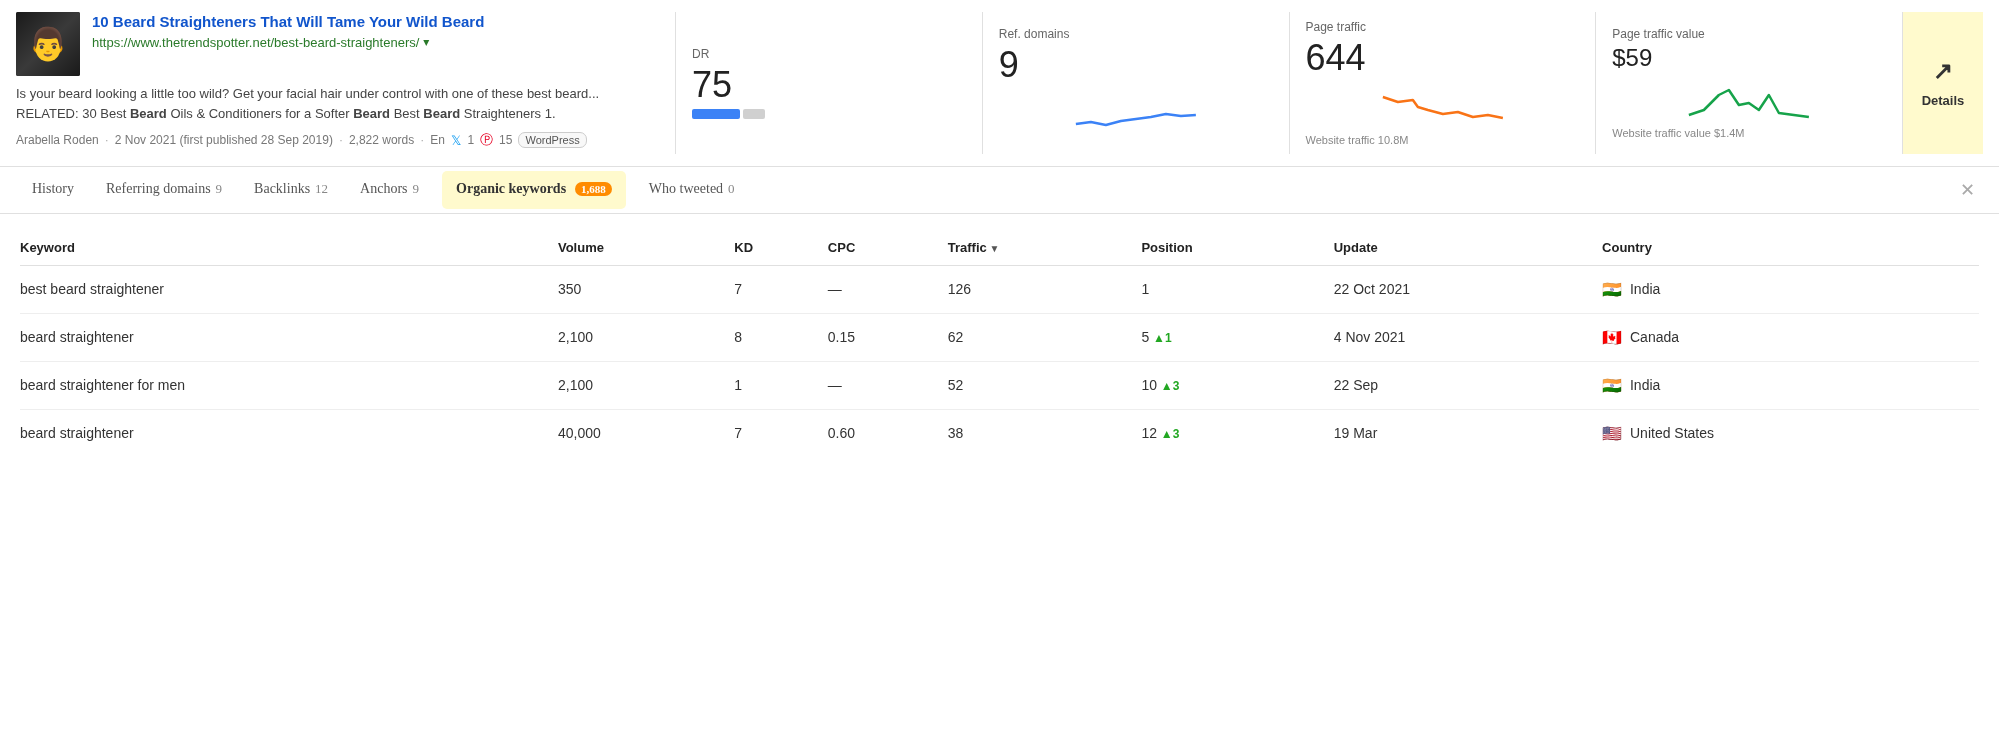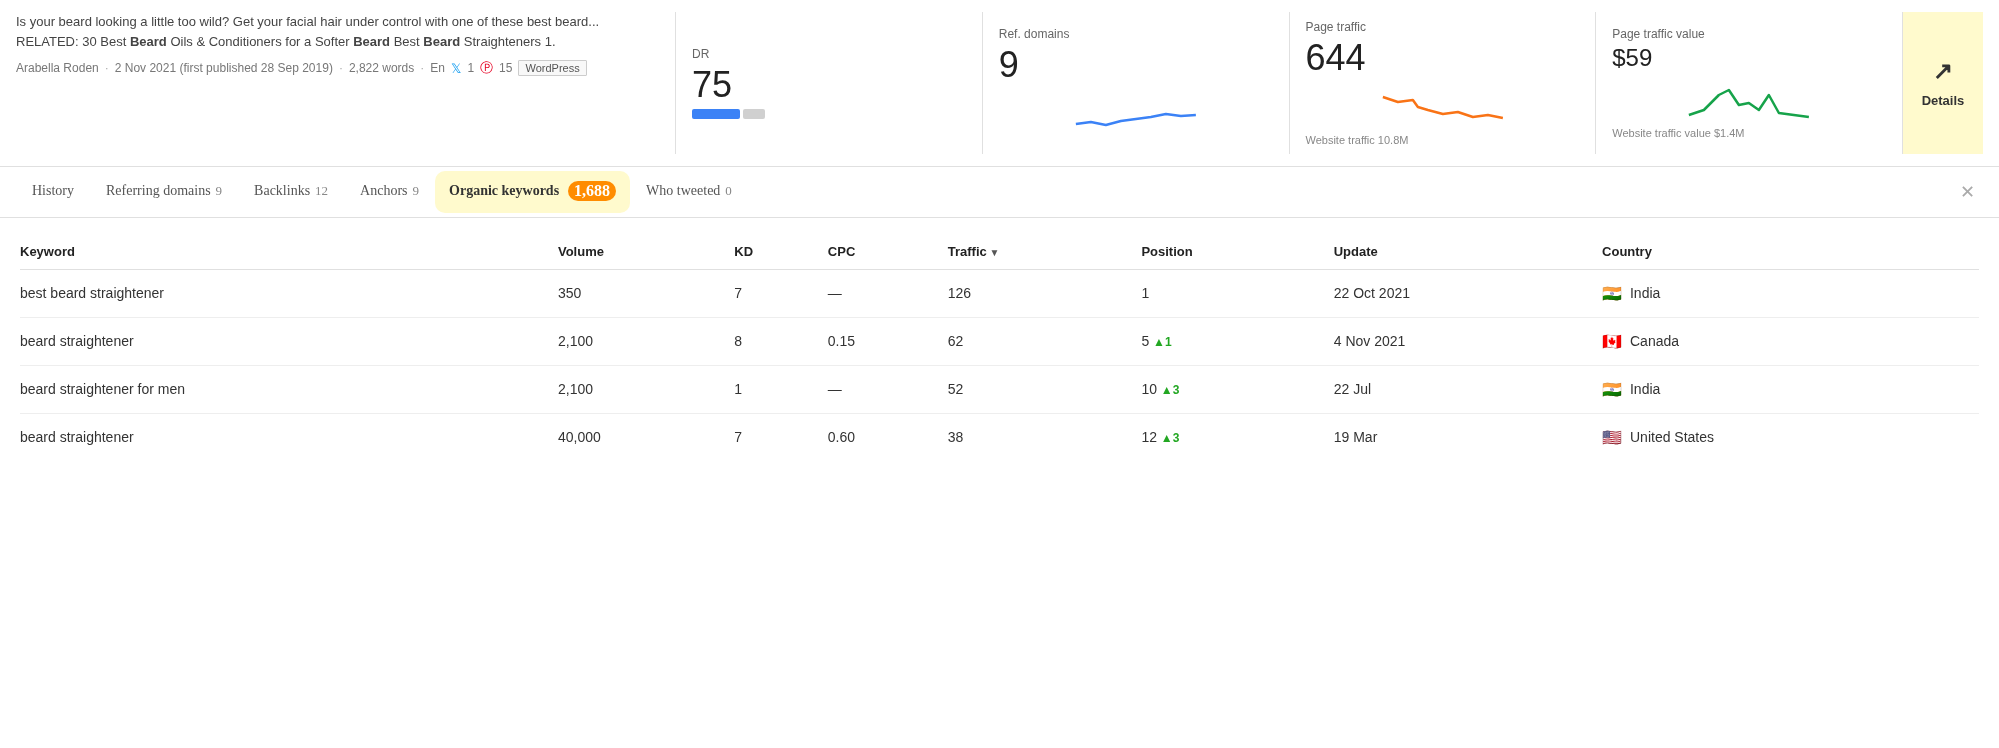--- a/index.html
+++ b/index.html
@@ -99,21 +99,21 @@
       flex-wrap: wrap;
     }
 
     .meta-dot { color: #aaa; }
 
     .twitter-icon { color: #1da1f2; font-size: 13px; }
     .pinterest-icon { color: #e60023; font-size: 13px; }
 
     .meta-badge {
       border: 1px solid #ccc;
-      border-radius: 1px;
+      border-radius: 7px;
       padding: 1px 6px;
       font-size: 11px;
       color: #555;
       background: #f8f8f8;
     }
 
     .metrics-section {
       display: flex;
       flex: 1;
     }
@@ -233,28 +233,28 @@
       font-size: 13px;
       color: #888;
     }
 
     .tab.active-yellow {
       background: #fffacd;
       color: #333;
       font-weight: 600;
       border-bottom: 2px solid transparent;
       padding: 10px 14px;
-      margin: 4px 0;
-      border-radius: 10px;
+      margin: 4px 7px;
+      border-radius: 5px;
     }
 
     .tab-count-orange {
       background: #ff8c00;
       color: #fff;
-      font-size: 16px;
+      font-size: 11px;
       font-weight: 600;
       padding: 1px 6px;
       border-radius: 10px;
       margin-left: 4px;
     }
 
     .tabs-spacer { flex: 1; }
 
     .close-btn {
       font-size: 18px;
@@ -334,20 +334,32 @@
       gap: 4px;
       white-space: nowrap;
     }
   </style>
 </head>
 <body>
 
 <div class="card-top">
 
   <div class="article-info">
+    <div class="article-header">
+      <div class="article-thumb">
+        <div class="article-thumb-img"></div>
+      </div>
+      <div class="article-title-block">
+        <a class="article-title">10 Beard Straighteners That Will Tame Your Wild Beard</a>
+        <div class="article-url-row">
+          <a class="article-url">https://www.thetrendspotter.net/best-beard-straighteners/</a>
+          <span class="url-arrow">▾</span>
+        </div>
+      </div>
+    </div>
     <div class="article-excerpt">
       Is your beard looking a little too wild? Get your facial hair under control with one of these best beard... RELATED: 30 Best <strong>Beard</strong> Oils &amp; Conditioners for a Softer <strong>Beard</strong> Best <strong>Beard</strong> Straighteners 1.
     </div>
     <div class="article-meta">
       <span>Arabella Roden</span>
       <span class="meta-dot">·</span>
       <span>2 Nov 2021 (first published 28 Sep 2019)</span>
       <span class="meta-dot">·</span>
       <span>2,822 words</span>
       <span class="meta-dot">·</span>
@@ -487,21 +499,21 @@
       <tr>
         <td class="keyword-cell">beard straightener for men</td>
         <td>2,100</td>
         <td>1</td>
         <td>—</td>
         <td>52</td>
         <td>
           <span>10</span>
           <span class="pos-change trend-up">▲3</span>
         </td>
-        <td>22 Jul</td>
+        <td>22 Sep</td>
         <td>
           <div class="country-cell">
             <span class="flag">🇮🇳</span>
             <span>India</span>
           </div>
         </td>
       </tr>
 
       <tr>
         <td class="keyword-cell">beard straightener</td>

